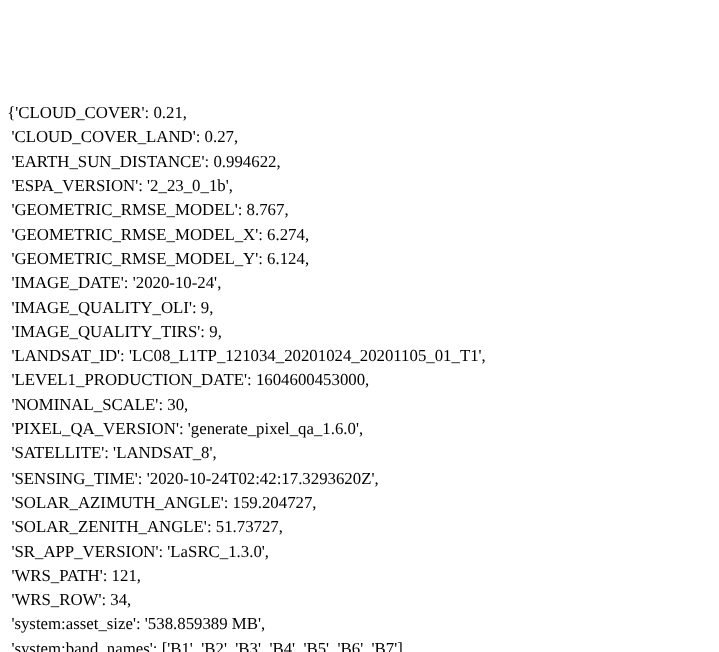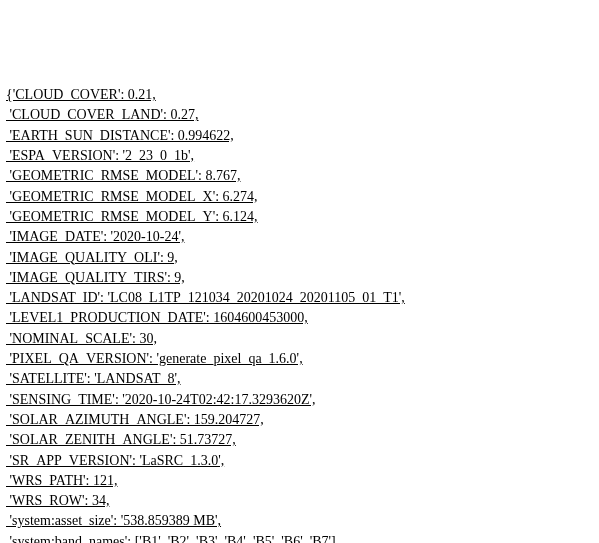--- a/index.html
+++ b/index.html
@@ -8,21 +8,21 @@
       font-family: "SimSun", "NSimSun", "宋体", serif;
       font-size: 14px;
       line-height: 1.45;
       color: #000;
       background: #fff;
       white-space: pre;
       position: relative;
       width: 599px;
       box-sizing: border-box;
     }
-    .line { display: block; text-decoration: underline; }
+    .line { display: block; }
   </style>
 </head>
 <body>
 
 
 
 <div id="dict"><span class="line">{'CLOUD_COVER': 0.21,</span><span class="line"> 'CLOUD_COVER_LAND': 0.27,</span><span class="line"> 'EARTH_SUN_DISTANCE': 0.994622,</span><span class="line"> 'ESPA_VERSION': '2_23_0_1b',</span><span class="line"> 'GEOMETRIC_RMSE_MODEL': 8.767,</span><span class="line"> 'GEOMETRIC_RMSE_MODEL_X': 6.274,</span><span class="line"> 'GEOMETRIC_RMSE_MODEL_Y': 6.124,</span><span class="line"> 'IMAGE_DATE': '2020-10-24',</span><span class="line"> 'IMAGE_QUALITY_OLI': 9,</span><span class="line"> 'IMAGE_QUALITY_TIRS': 9,</span><span class="line"> 'LANDSAT_ID': 'LC08_L1TP_121034_20201024_20201105_01_T1',</span><span class="line"> 'LEVEL1_PRODUCTION_DATE': 1604600453000,</span><span class="line"> 'NOMINAL_SCALE': 30,</span><span class="line"> 'PIXEL_QA_VERSION': 'generate_pixel_qa_1.6.0',</span><span class="line"> 'SATELLITE': 'LANDSAT_8',</span><span class="line"> 'SENSING_TIME': '2020-10-24T02:42:17.3293620Z',</span><span class="line"> 'SOLAR_AZIMUTH_ANGLE': 159.204727,</span><span class="line"> 'SOLAR_ZENITH_ANGLE': 51.73727,</span><span class="line"> 'SR_APP_VERSION': 'LaSRC_1.3.0',</span><span class="line"> 'WRS_PATH': 121,</span><span class="line"> 'WRS_ROW': 34,</span><span class="line"> 'system:asset_size': '538.859389 MB',</span><span class="line"> 'system:band_names': ['B1', 'B2', 'B3', 'B4', 'B5', 'B6', 'B7'],</span></div>
 
 
 

